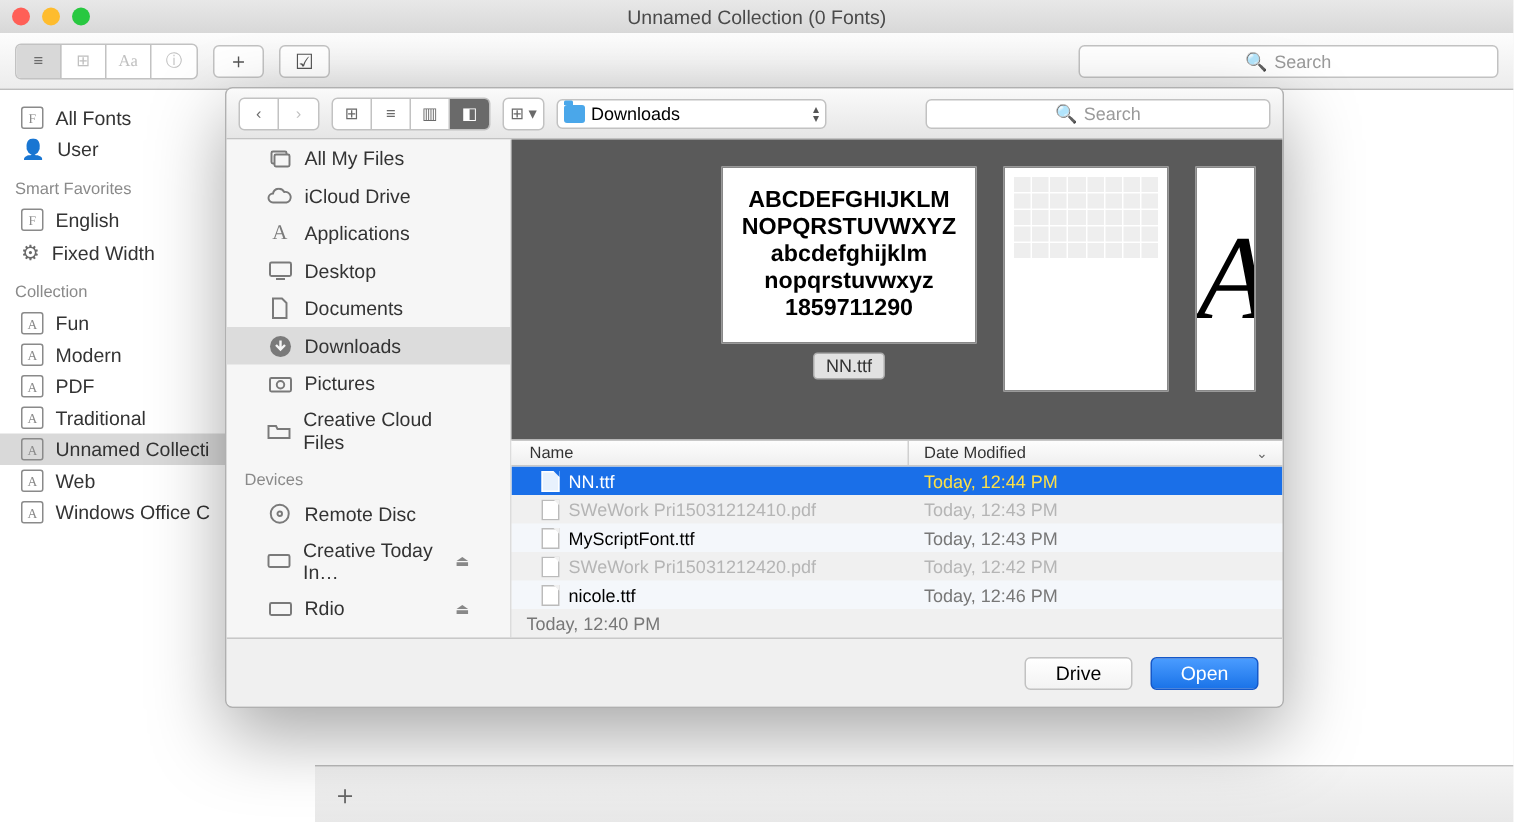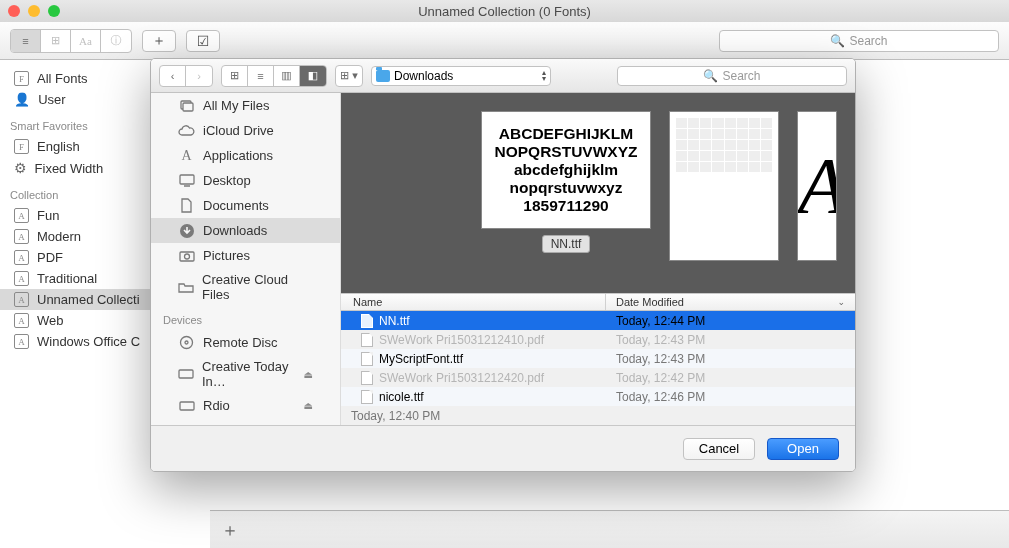--- a/index.html
+++ b/index.html
@@ -68,21 +68,21 @@
 .file-header { height: 18px; background: linear-gradient(#fdfdfd,#efefef); border-top:1px solid #c8c8c8; border-bottom:1px solid #c8c8c8; display:flex; font-size:11px; color:#333;}
 .file-header .col1{ width:265px; padding-left:12px; border-right:1px solid #d0d0d0; display:flex;align-items:center;}
 .file-header .col2{ flex:1; padding-left:10px; display:flex;align-items:center;gap:6px;}
 .file-header .sort-ind{ margin-left:auto; margin-right:10px; font-size:9px;color:#666;}
 
 .file-list { flex:1; overflow:hidden; font-size:12px;}
 .file-row { height:19px; display:flex; align-items:center; }
 .file-row .c1{ width:265px; padding-left:20px; display:flex;align-items:center;gap:6px; overflow:hidden; white-space:nowrap;}
 .file-row .c2{ flex:1; padding-left:10px; color:#777;}
 .file-row.sel{ background:#1a6fe8; color:#fff;}
-.file-row.sel .c2{ color:#000000;}
+.file-row.sel .c2{ color:#fde047;}
 .file-row.dim .c1, .file-row.dim .c2 { color:#b5b5b5;}
 .file-row.alt{ background:#f4f7fb;}
 .doc-ic{ width:12px;height:14px;border:1px solid #bbb;background:#fff;position:relative;flex-shrink:0;}
 .doc-ic:before{content:"";position:absolute;top:-1px;right:-1px;border-top:4px solid #f0f0f0;border-left:4px solid transparent;}
 .file-row.sel .doc-ic{ border-color:#fff; background:rgba(255,255,255,.9);}
 .file-row.sel .doc-ic:before{border-top-color:#1a6fe8;}
 
 .dlg-footer { height: 46px; border-top: 1px solid #c8c8c8; background: #f0f0f0; display:flex;align-items:center;justify-content:flex-end;gap:12px;padding:0 16px;}
 .btn-std{ min-width:72px; height:22px; border:1px solid #c2c2c2; border-radius:4px; background:linear-gradient(#fff,#f3f3f3); font-size:13px;}
 .btn-primary{ min-width:72px; height:22px; border:1px solid #1558c9; border-radius:4px; background:linear-gradient(#4a9cff,#1a73e8); color:#fff; font-size:13px;}
@@ -414,16 +414,16 @@
             <div class="c2">Today, 12:46 PM</div>
           </div>
           <div class="file-row">
             <div class="c2">Today, 12:40 PM</div>
           </div>
         </div>
     </div>
   </div>
 
   <div class="dlg-footer">
-    <button class="btn-std">Cancel</button>
+    <button class="btn-std">Drive</button>
     <button class="btn-primary">Open</button>
   </div>
 </div>
 
 </body></html>

